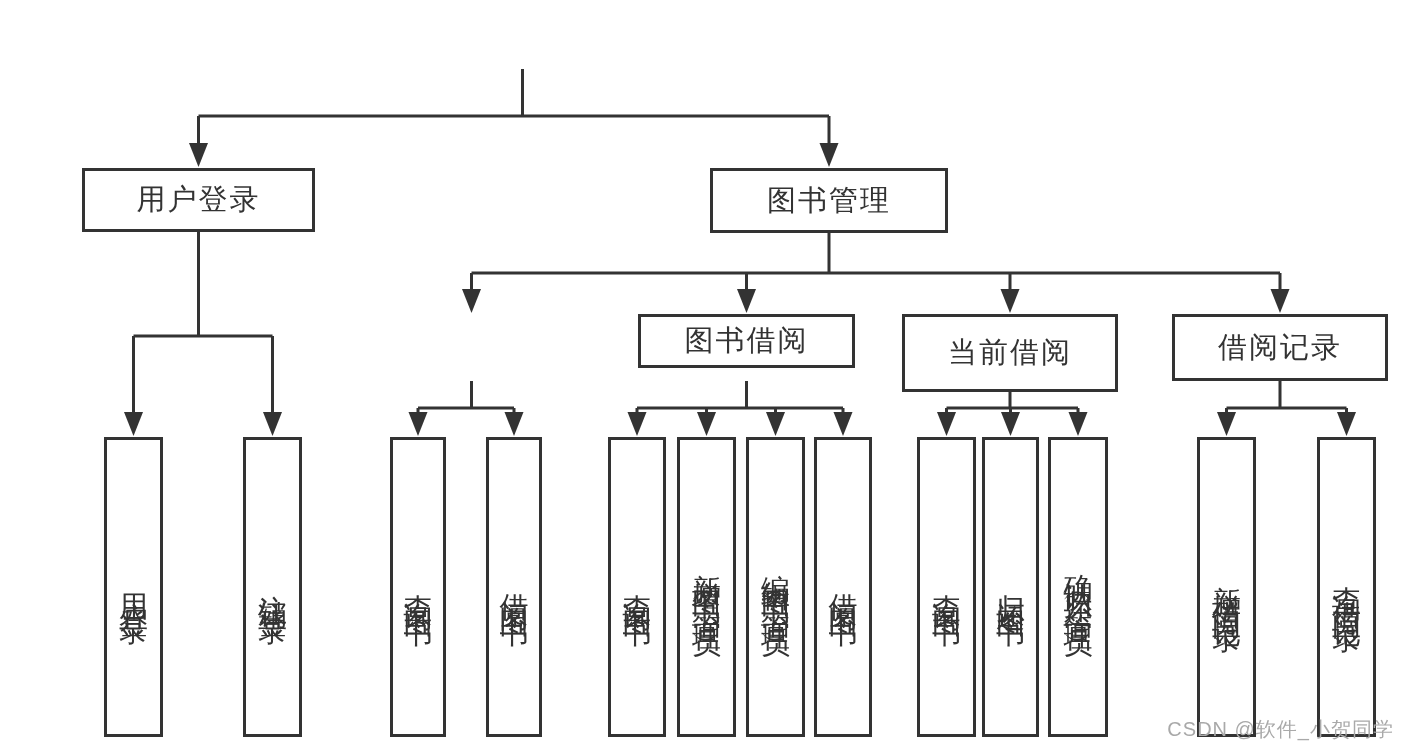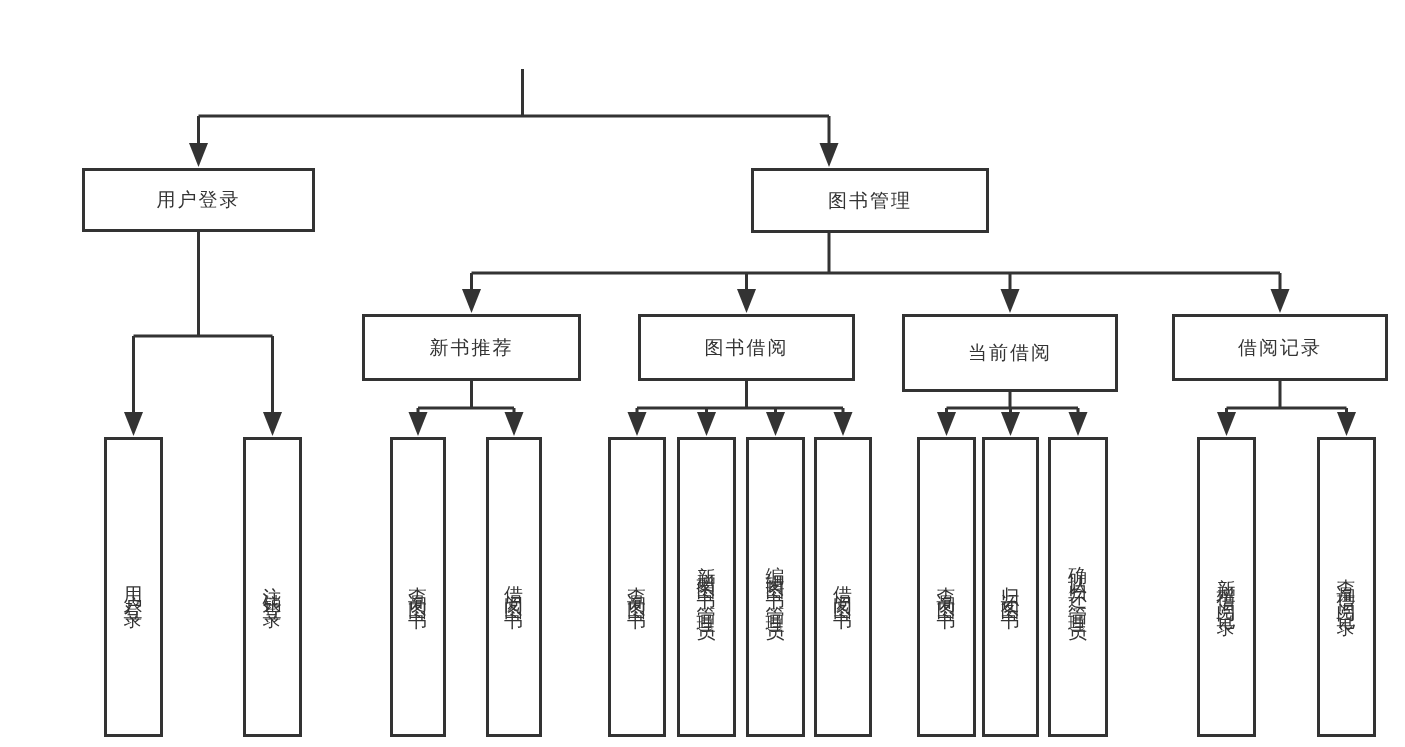--- a/index.html
+++ b/index.html
@@ -25,21 +25,21 @@
     pointer-events: none;
   }
   .node {
     position: absolute;
     box-sizing: border-box;
     border: 3px solid #333333;
     background: #ffffff;
     display: flex;
     align-items: center;
     justify-content: center;
-    font-size: 19px;
+    font-size: 29px;
     letter-spacing: 2px;
     z-index: 2;
   }
   .node.h span {
     white-space: nowrap;
   }
   .node.v {
     writing-mode: vertical-rl;
     text-orientation: mixed;
   }
@@ -103,28 +103,25 @@
         <path d="M1078 436 L1068.5 412 L1087.5 412 Z"></path>
         <path d="M1226.5 436 L1217 412 L1236 412 Z"></path>
         <path d="M1346.5 436 L1337 412 L1356 412 Z"></path>
       </g>
   </svg>
 
 
   <div class="node h" style="left:82px; top:168px; width:233px; height:64px;">
     <span>用户登录</span>
   </div>
-  <div class="node h" style="left:710px; top:168px; width:238px; height:65px;margin-left:41px;">
+  <div class="node h" style="left:710px; top:168px; width:238px; height:65px;">
     <span>图书管理</span>
   </div>
 
-  <div class="node h" style="left:362px; top:314px; width:219px; height:67px;">
-    <span>新书推荐</span>
-  </div>
-  <div class="node h" style="left:638px; top:314px; width:217px; height:67px;justify-content:center;">
+  <div class="node h" style="left:638px; top:314px; width:217px; height:54px;justify-content:center;">
     <span>图书借阅</span>
   </div>
   <div class="node h" style="left:902px; top:314px; width:216px; height:78px;">
     <span>当前借阅</span>
   </div>
   <div class="node h" style="left:1172px; top:314px; width:216px; height:67px;">
     <span>借阅记录</span>
   </div>
 
   <div class="node v" style="left:104px; top:437px; width:59px; height:300px;">
@@ -164,13 +161,14 @@
     <span>确认归还（管理员）</span>
   </div>
 
   <div class="node v" style="left:1197px; top:437px; width:59px; height:300px;">
     <span>新增借阅记录</span>
   </div>
   <div class="node v" style="left:1317px; top:437px; width:59px; height:300px;">
     <span>查询借阅记录</span>
   </div>
 
+  <div class="watermark">CSDN @软件_小贺同学</div>
 </div>
 
 </body></html>

